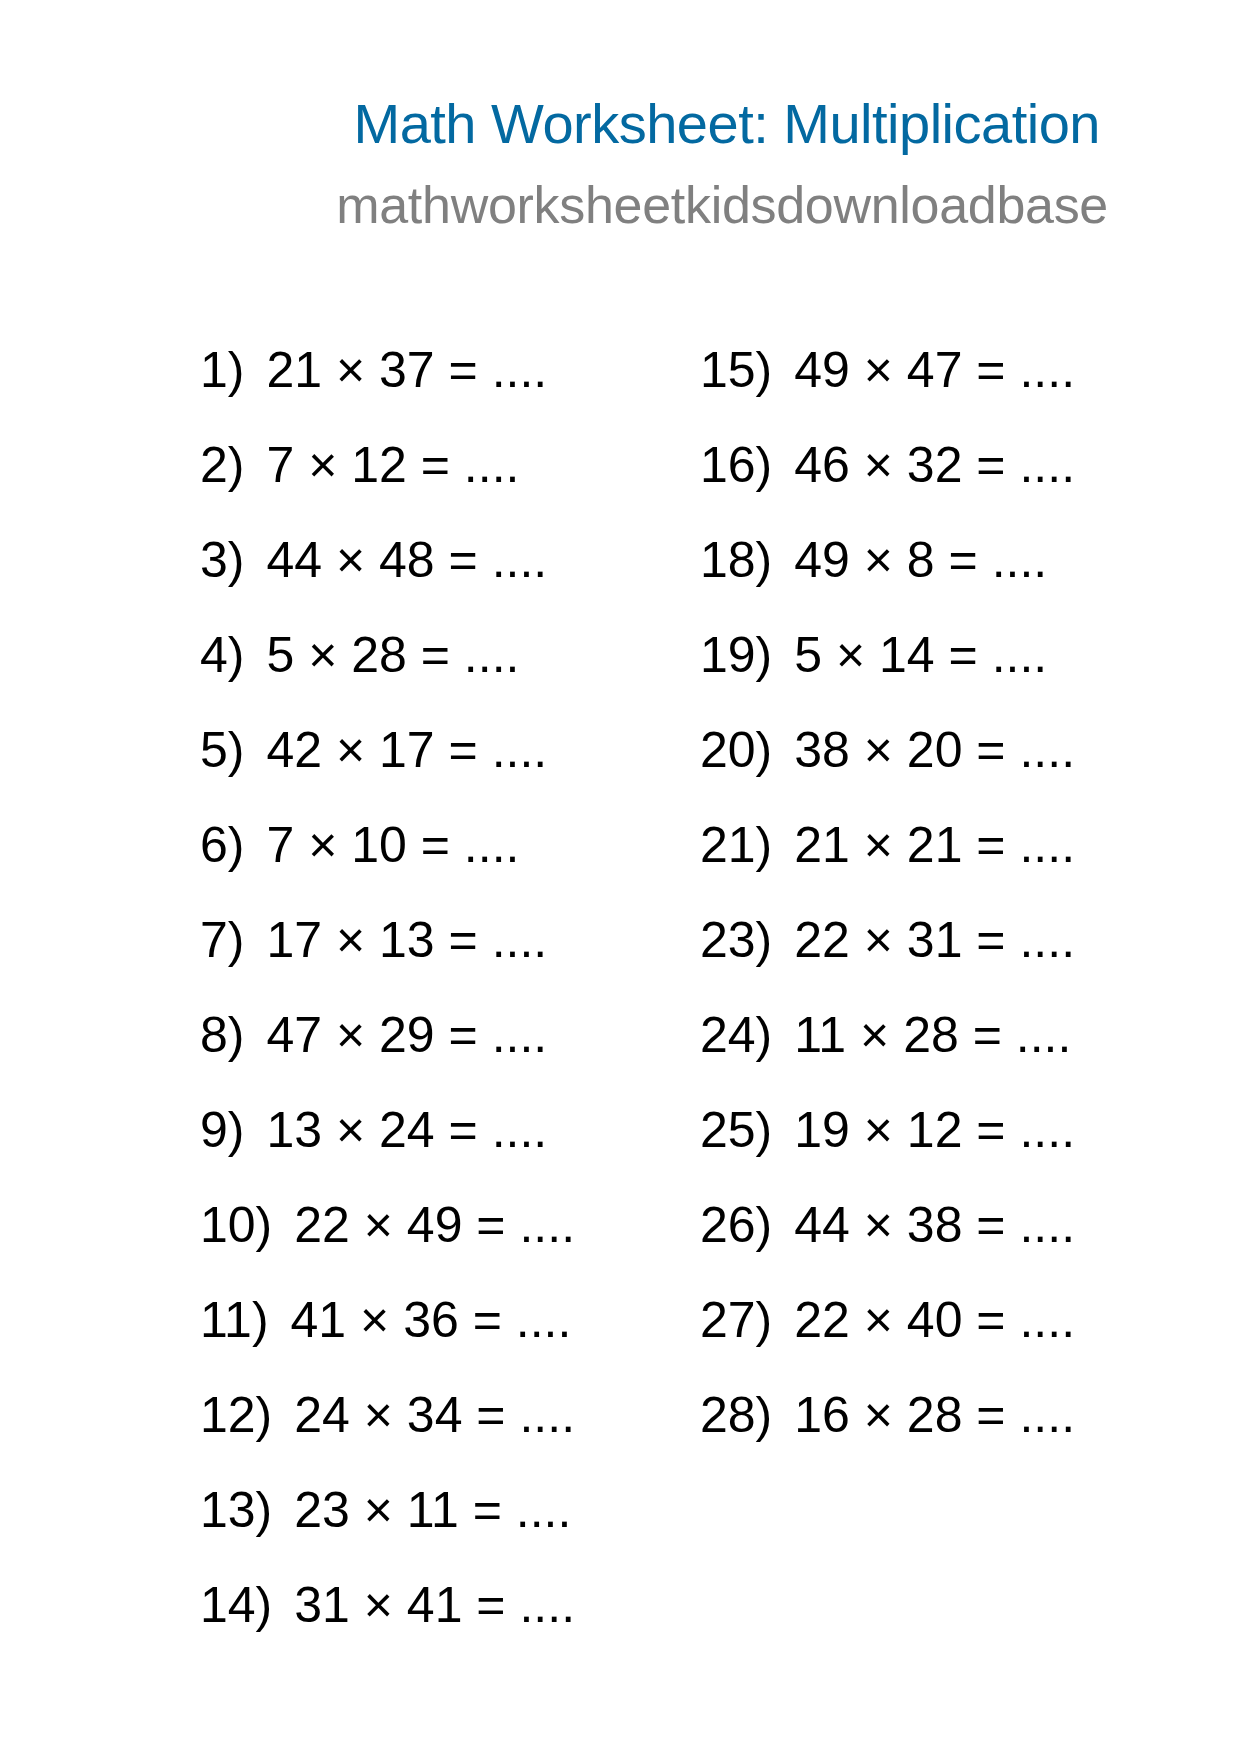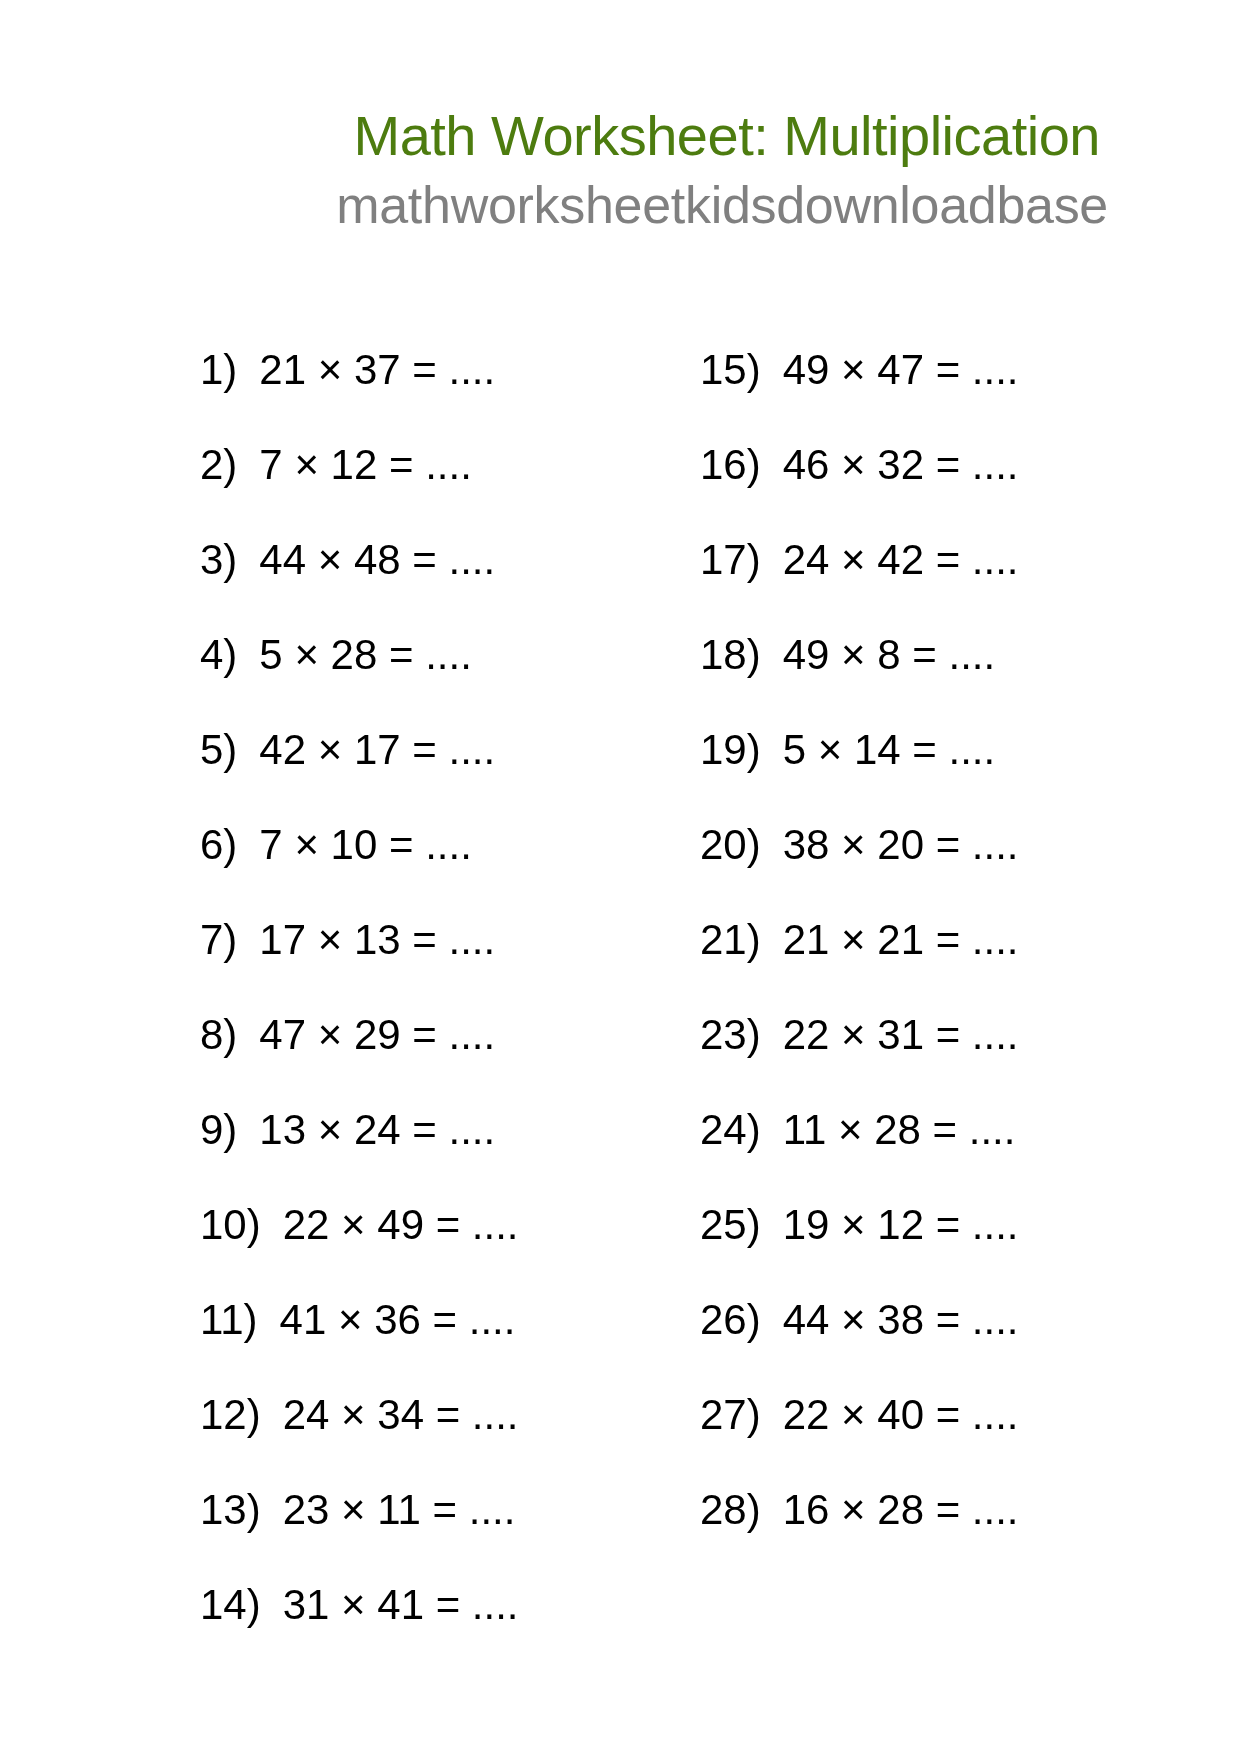--- a/index.html
+++ b/index.html
@@ -14,44 +14,43 @@
       overflow: hidden;
       font-family: "Liberation Sans", sans-serif;
       color: #000000;
     }
     .title {
       position: absolute;
       right: 140px;
       top: 92px;
       font-size: 56px;
       line-height: 64px;
-      color: #4d7c0f;
+      color: #0369a1;
       white-space: nowrap;
       letter-spacing: -0.5px;
-      margin-top: 12px;
     }
     .subtitle {
       position: absolute;
       right: 132px;
       top: 182px;
       font-size: 52px;
       line-height: 46px;
       color: #808080;
       white-space: nowrap;
       letter-spacing: -0.3px;
     }
     .col {
       position: absolute;
       top: 345px;
     }
     .col-left { left: 200px; }
     .col-right { left: 700px; }
     .problem {
       height: 95px;
-      font-size: 42px;
+      font-size: 50px;
       line-height: 50px;
       white-space: nowrap;
     }
     .problem .num {
       display: inline-block;
     }
     .problem .expr {
       display: inline-block;
       margin-left: 22px;
     }
@@ -75,21 +74,20 @@
   <div class="problem"><span class="num">10)</span><span class="expr">22 × 49 = ....</span></div>
   <div class="problem"><span class="num">11)</span><span class="expr">41 × 36 = ....</span></div>
   <div class="problem"><span class="num">12)</span><span class="expr">24 × 34 = ....</span></div>
   <div class="problem"><span class="num">13)</span><span class="expr">23 × 11 = ....</span></div>
   <div class="problem"><span class="num">14)</span><span class="expr">31 × 41 = ....</span></div>
 </div>
 
 <div class="col col-right">
   <div class="problem"><span class="num">15)</span><span class="expr">49 × 47 = ....</span></div>
   <div class="problem"><span class="num">16)</span><span class="expr">46 × 32 = ....</span></div>
-  <div class="problem"><span class="num">17)</span><span class="expr">24 × 42 = ....</span></div>
   <div class="problem"><span class="num">18)</span><span class="expr">49 × 8 = ....</span></div>
   <div class="problem"><span class="num">19)</span><span class="expr">5 × 14 = ....</span></div>
   <div class="problem"><span class="num">20)</span><span class="expr">38 × 20 = ....</span></div>
   <div class="problem"><span class="num">21)</span><span class="expr">21 × 21 = ....</span></div>
   <div class="problem"><span class="num">23)</span><span class="expr">22 × 31 = ....</span></div>
   <div class="problem"><span class="num">24)</span><span class="expr">11 × 28 = ....</span></div>
   <div class="problem"><span class="num">25)</span><span class="expr">19 × 12 = ....</span></div>
   <div class="problem"><span class="num">26)</span><span class="expr">44 × 38 = ....</span></div>
   <div class="problem"><span class="num">27)</span><span class="expr">22 × 40 = ....</span></div>
   <div class="problem"><span class="num">28)</span><span class="expr">16 × 28 = ....</span></div>

